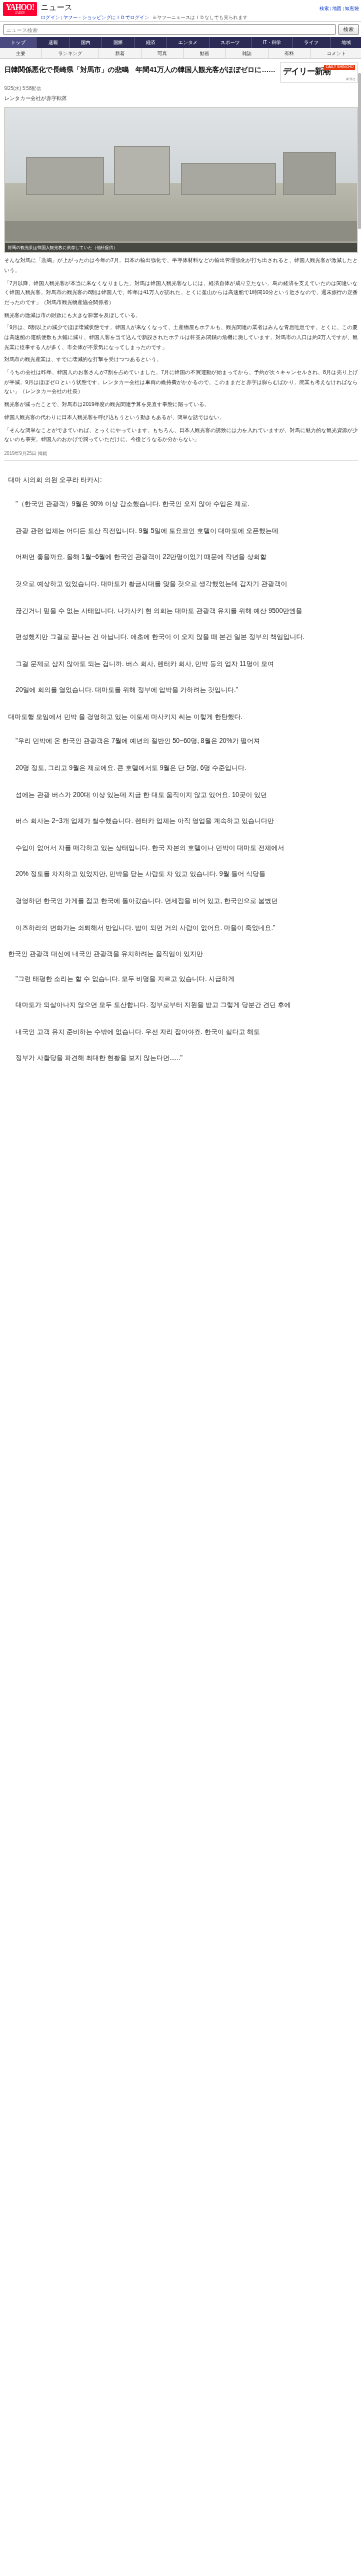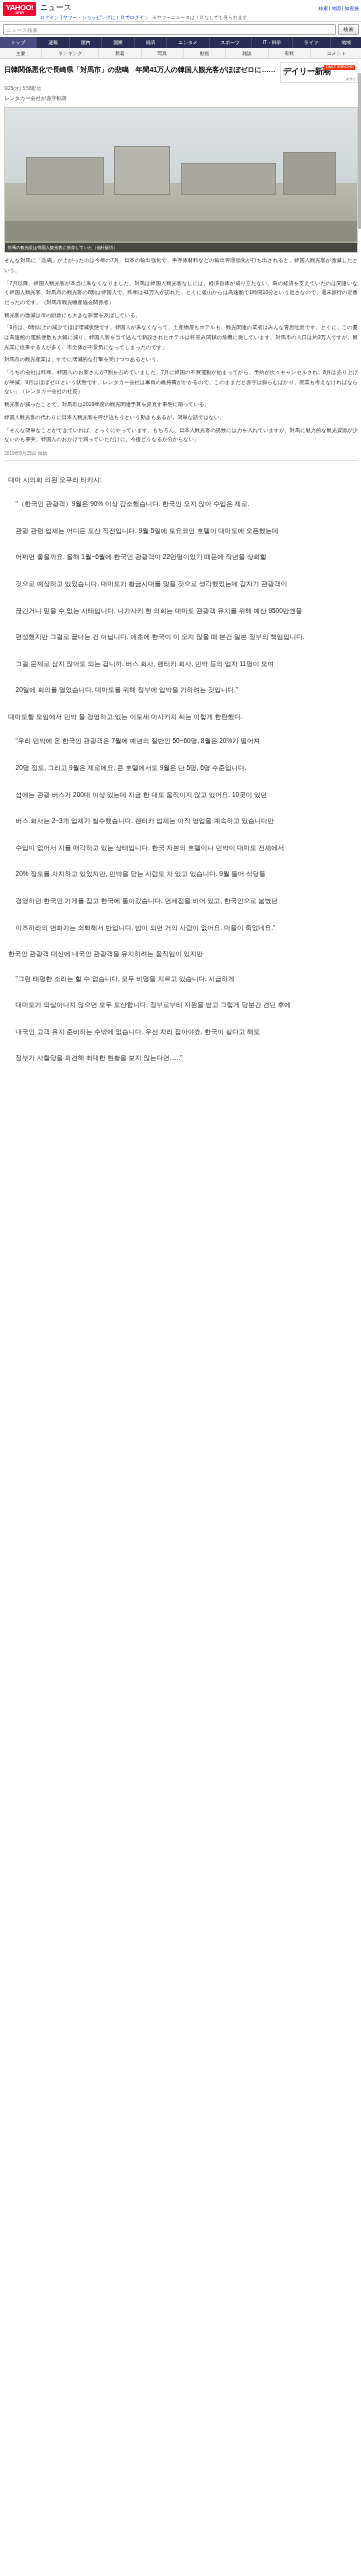--- a/index.html
+++ b/index.html
@@ -15,20 +15,21 @@
   }
 
   
   .yheader {
     background: #ffffff;
     border-bottom: 0.5px solid #dcdcdc;
     padding: 2.1px 3.1px 1px 3.1px;
     display: flex;
     align-items: flex-start;
     gap: 4.2px;
+    font-family: Liberation Serif, serif;
   }
   .yahoo-logo {
     background: #ff0033;
     color: #ffffff;
     font-weight: bold;
     font-size: 7.8px;
     letter-spacing: -0.5px;
     padding: 1.6px 2.6px 0.5px 2.6px;
     border-radius: 1px;
     line-height: 1.05;

